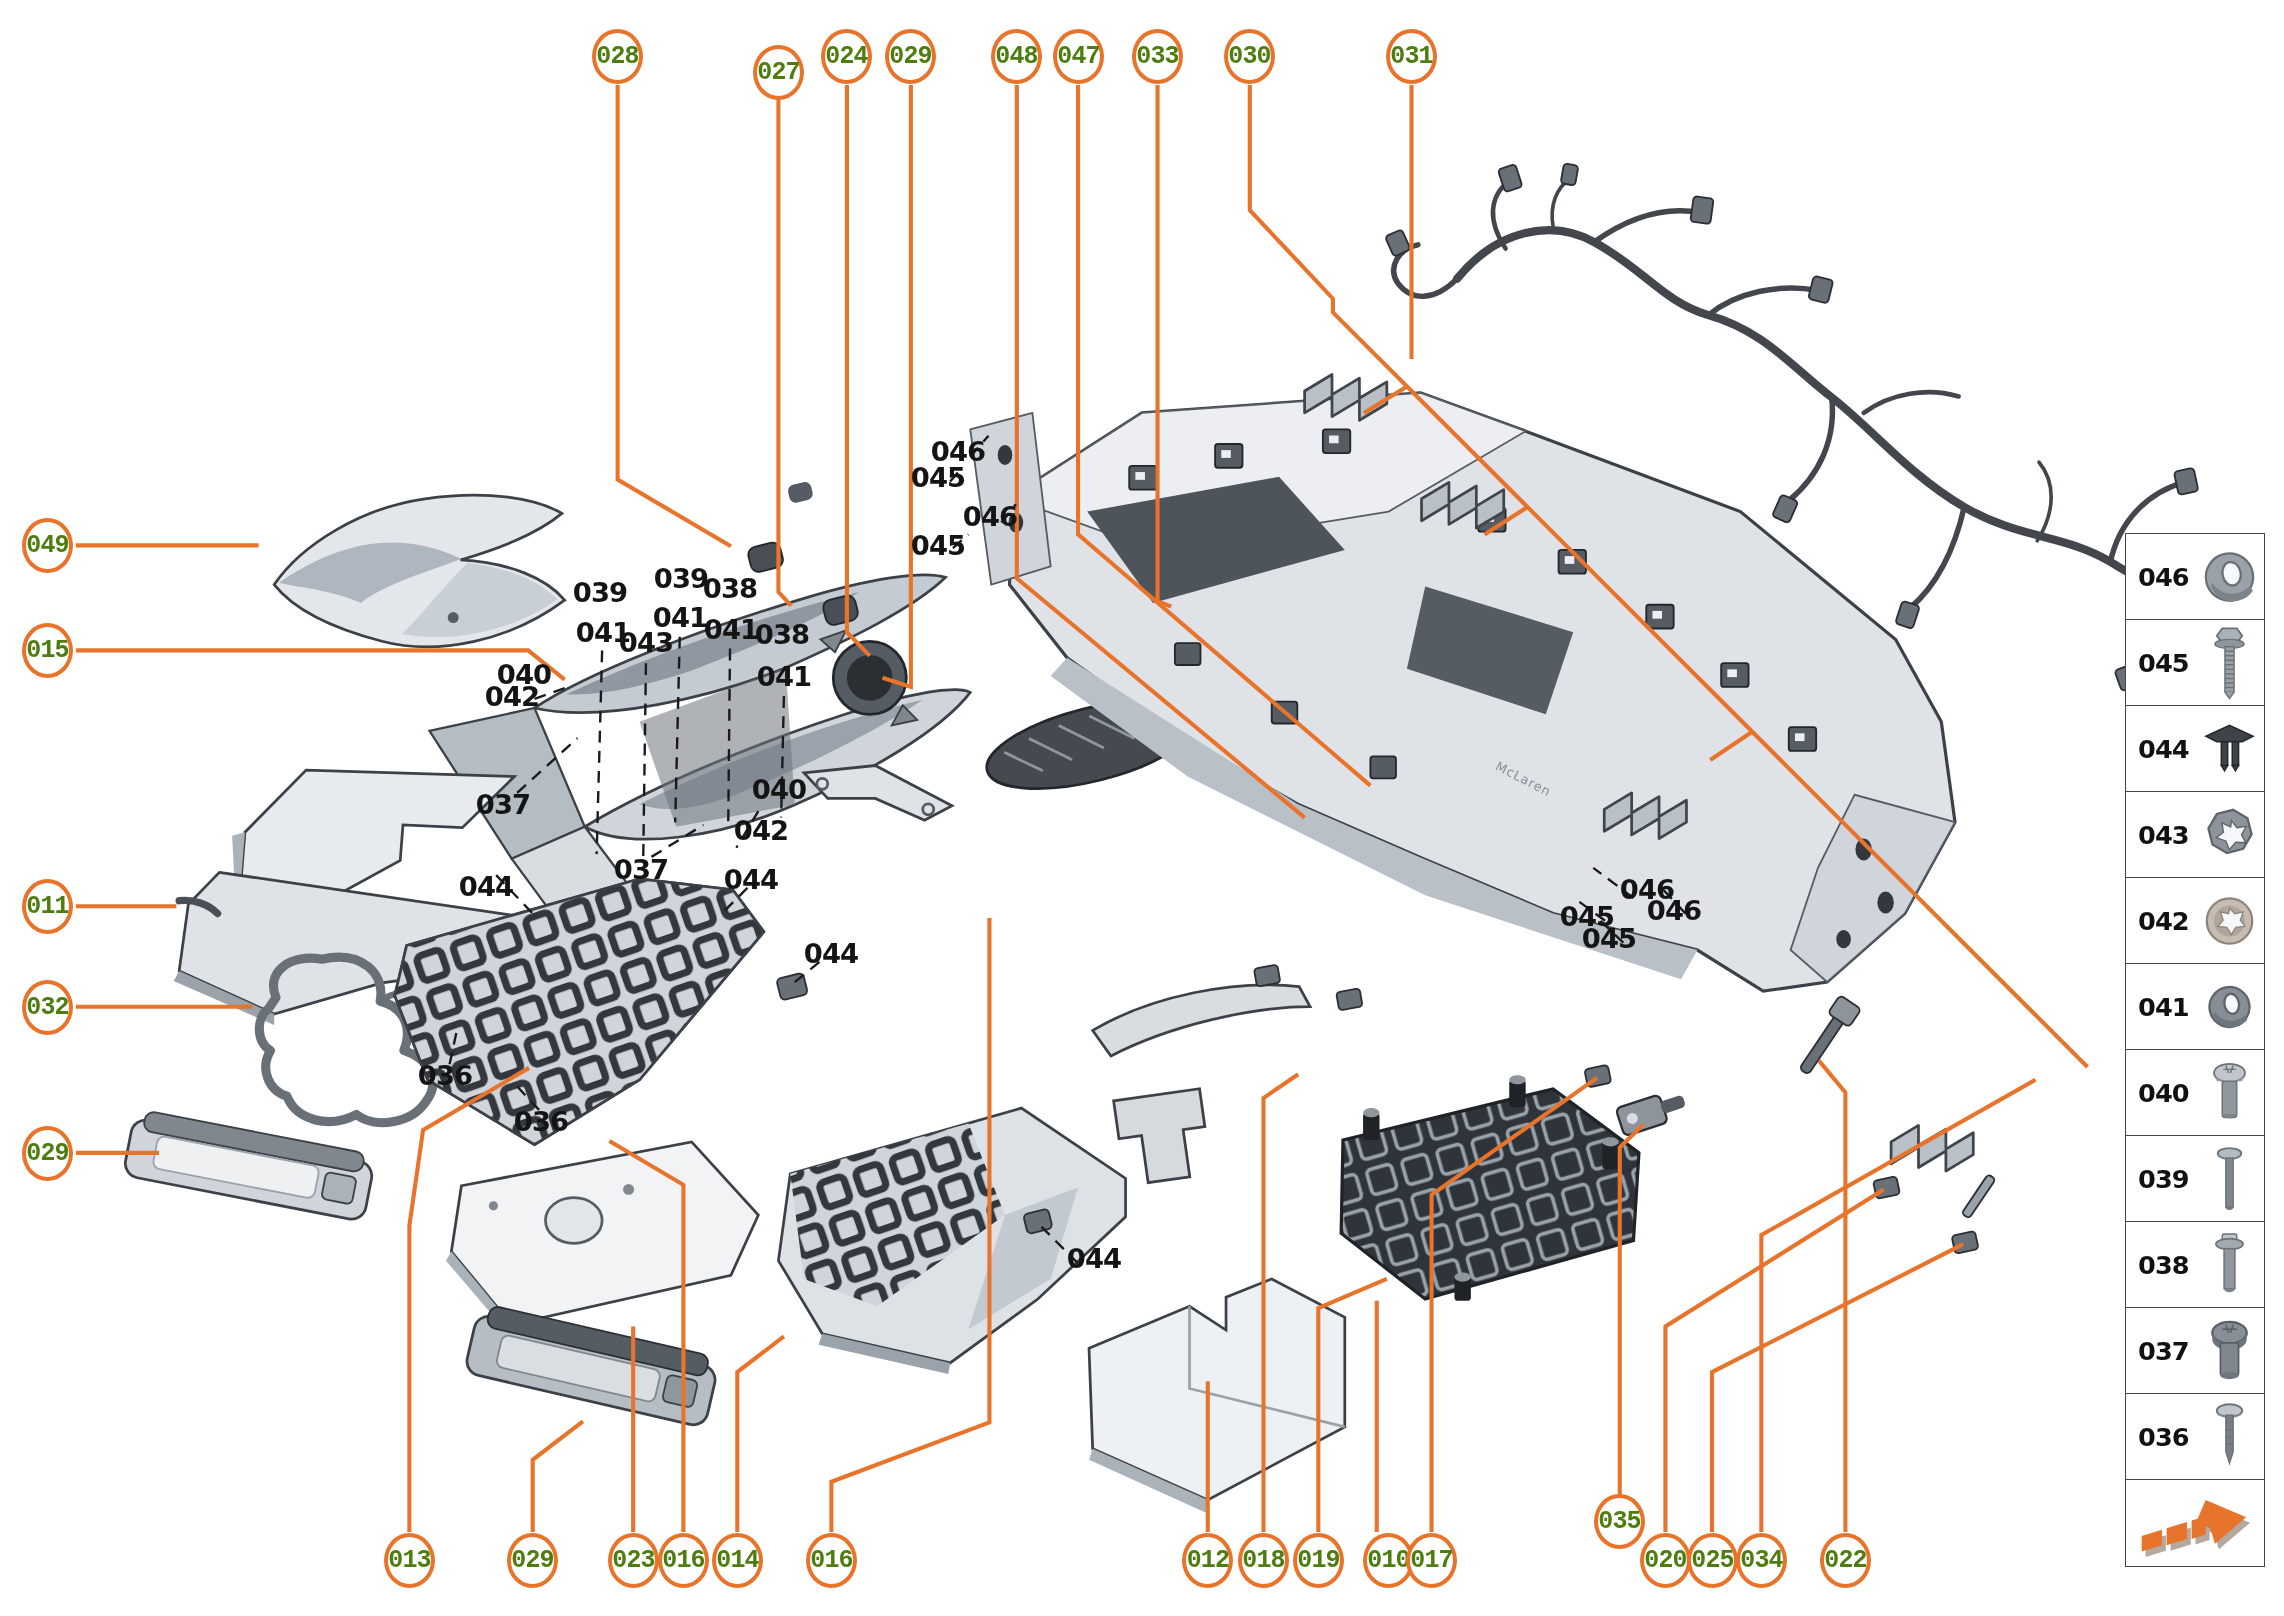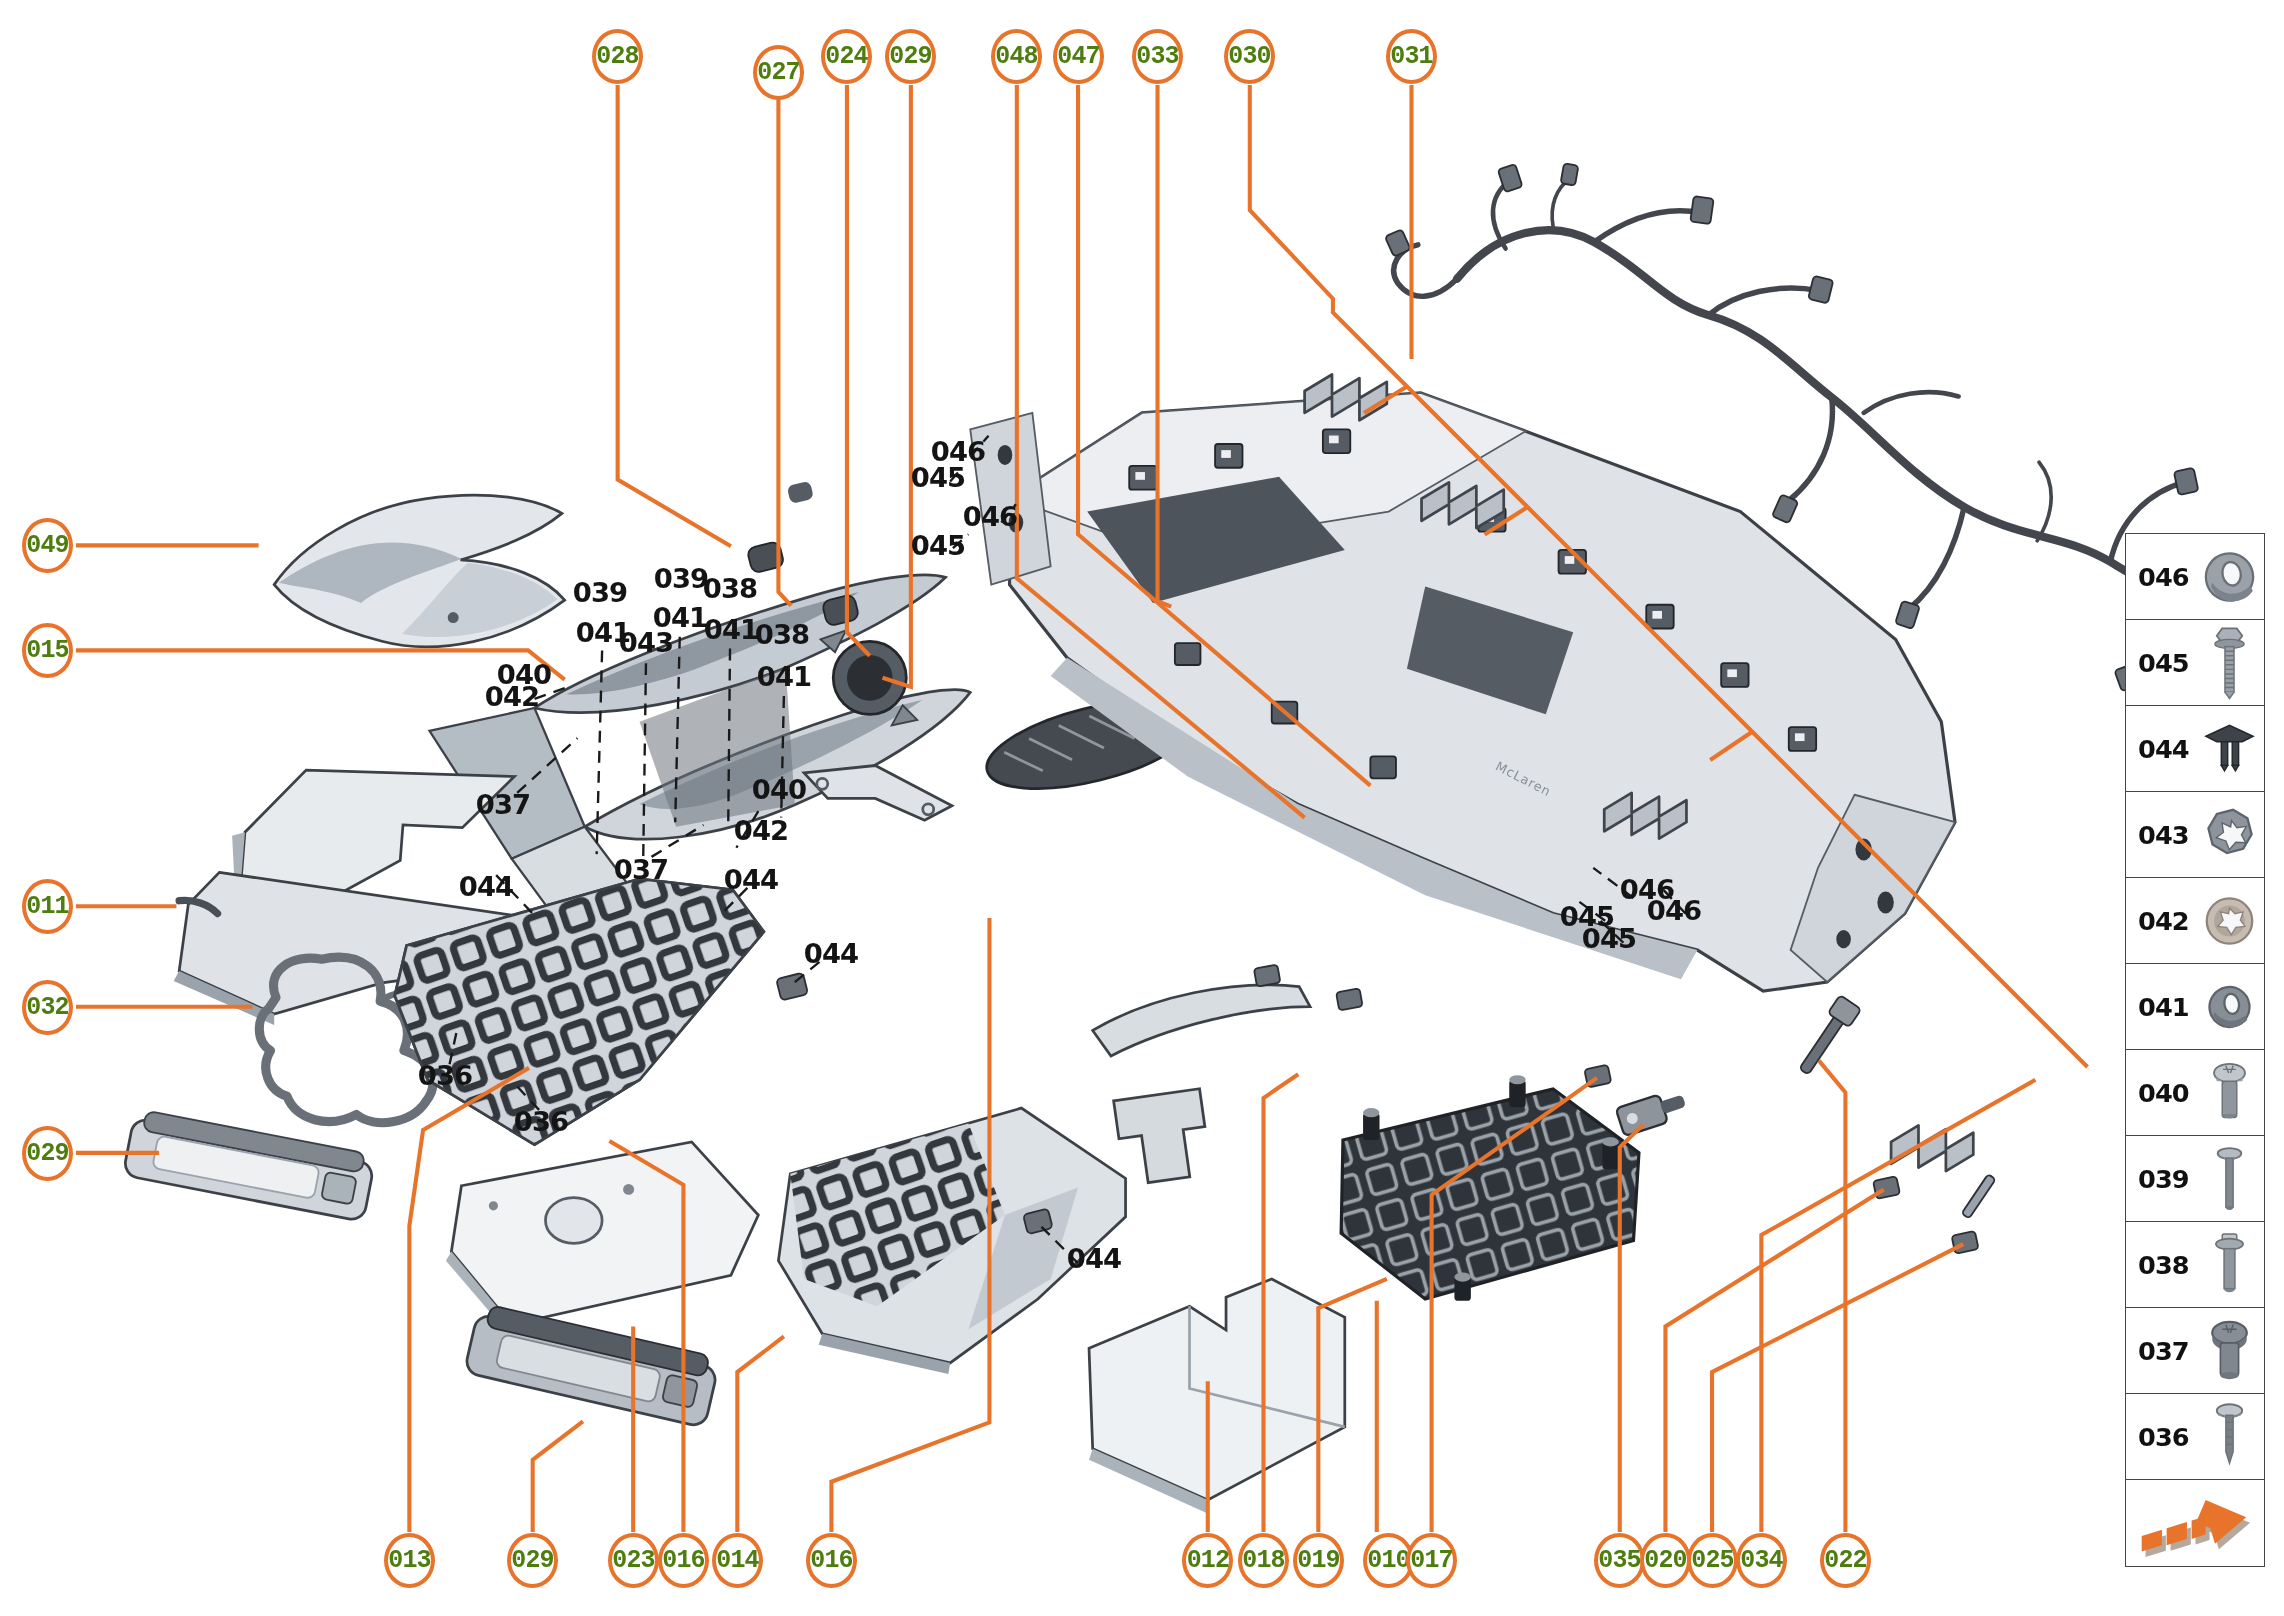--- a/index.html
+++ b/index.html
@@ -378,21 +378,21 @@
       </div>
       <div class="callout" style="left: 1293px; top: 1533px;">
         <span>019</span>
       </div>
       <div class="callout" style="left: 1351px; top: 1533px; margin-left: 12px;">
         <span>010</span>
       </div>
       <div class="callout" style="left: 1406px; top: 1533px;">
         <span>017</span>
       </div>
-      <div class="callout" style="left: 1594px; top: 1533px; text-align: center;">
+      <div class="callout" style="left: 1594px; top: 1494px; text-align: center;">
         <span>035</span>
       </div>
       <div class="callout" style="left: 1640px; top: 1533px;">
         <span>020</span>
       </div>
       <div class="callout" style="left: 1687px; top: 1533px;">
         <span>025</span>
       </div>
       <div class="callout" style="left: 1736px; top: 1533px;">
         <span>034</span>

